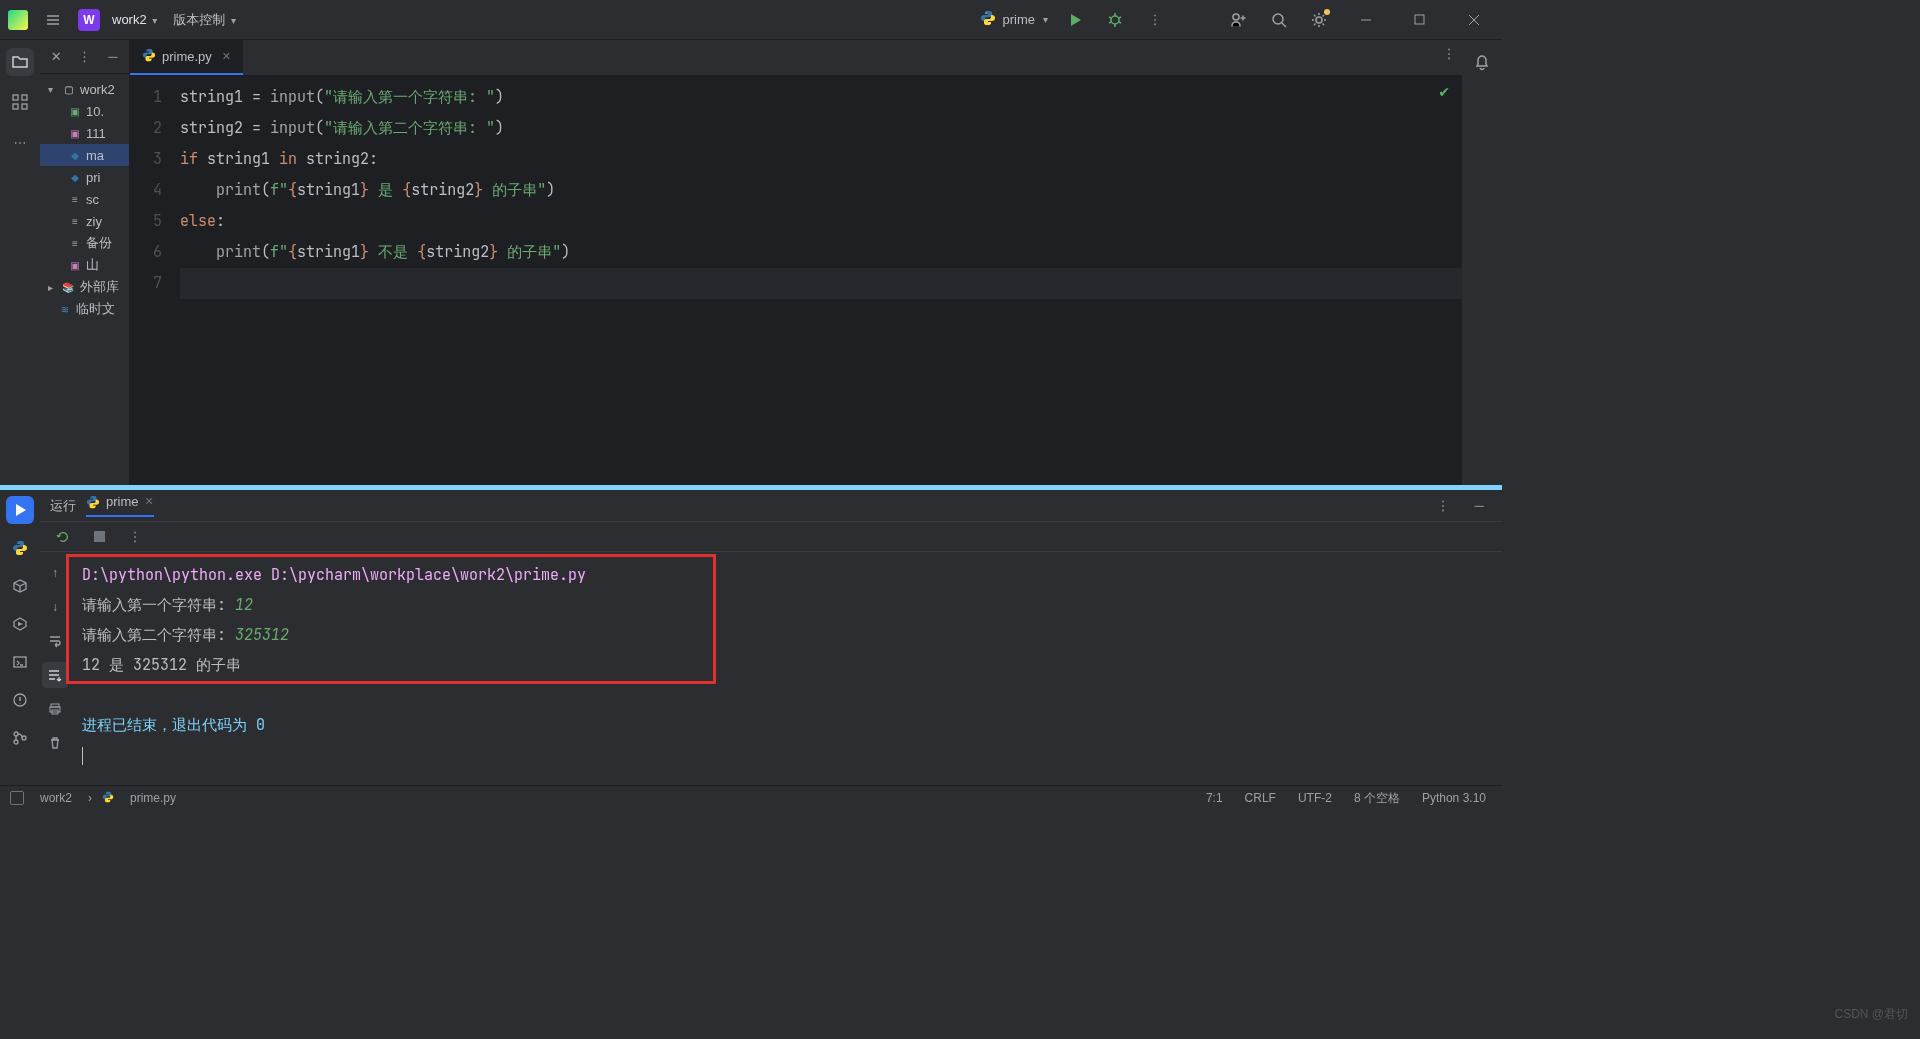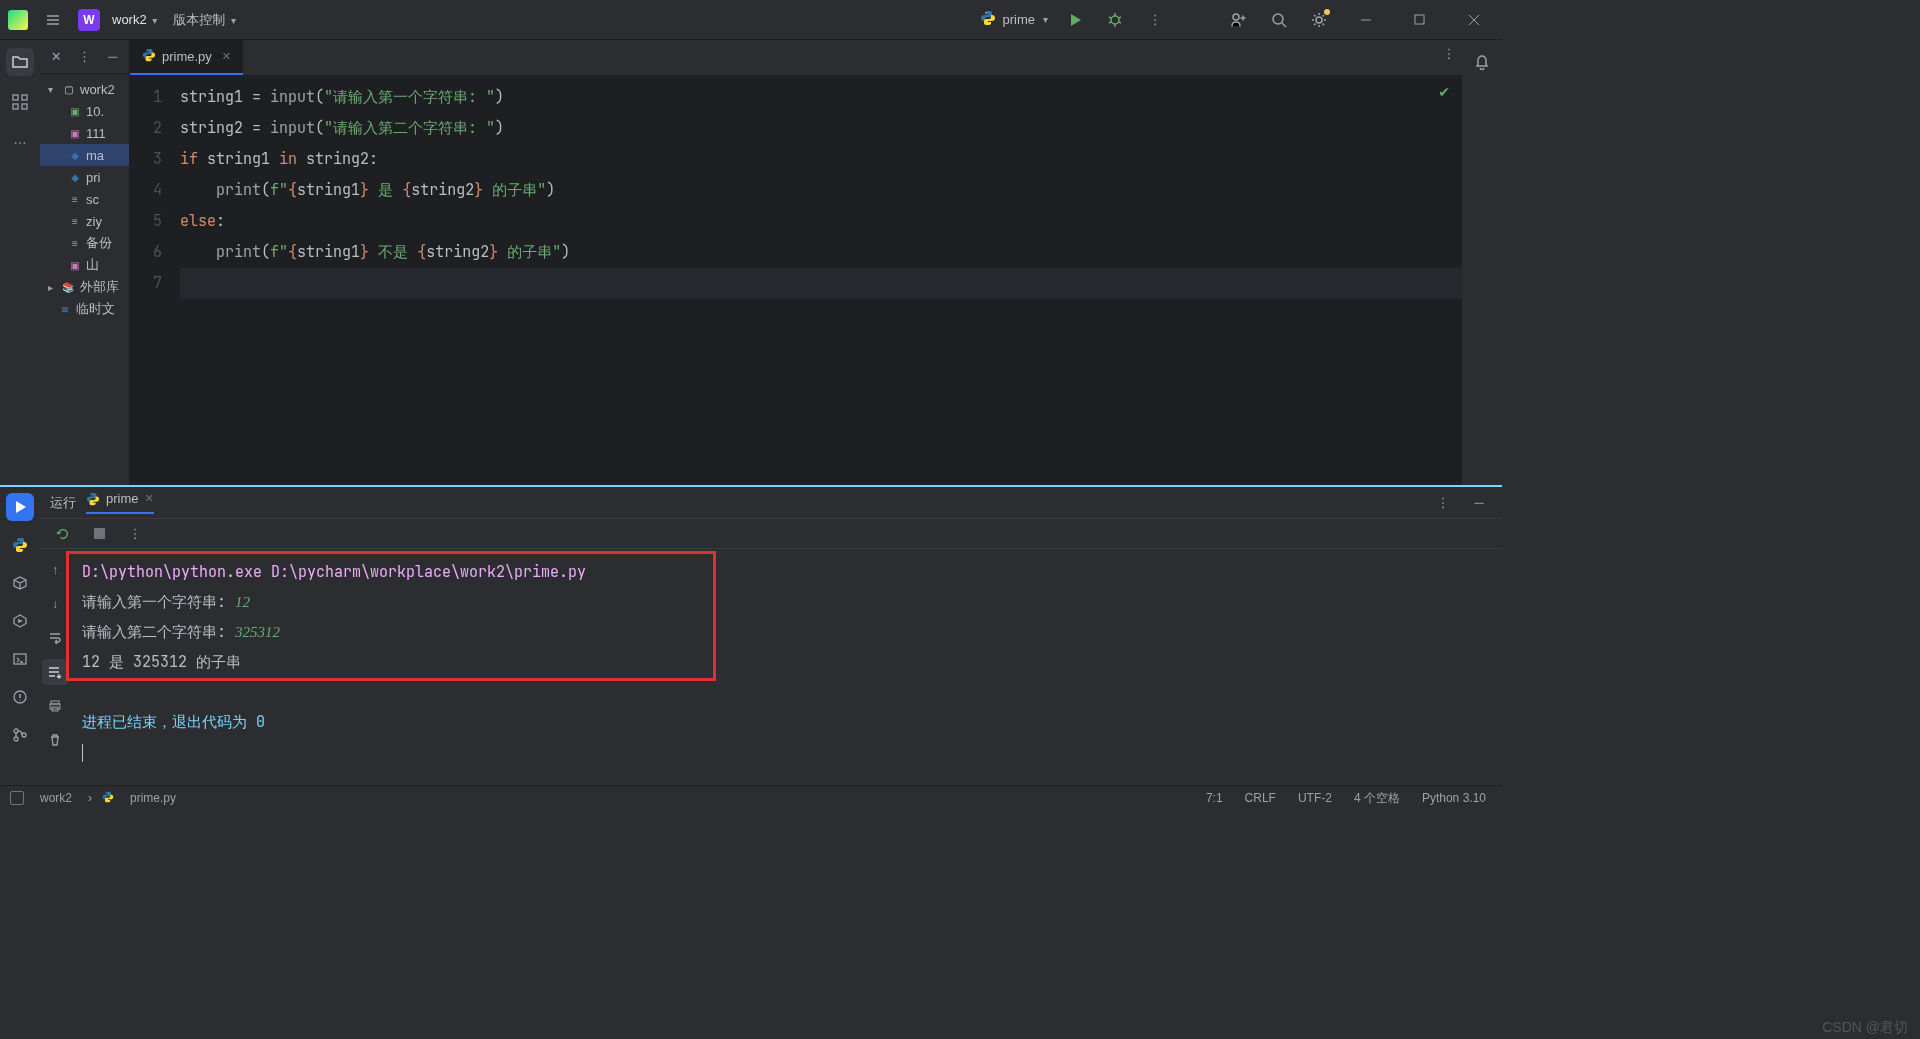--- a/index.html
+++ b/index.html
@@ -76,43 +76,43 @@
 .cl-str { color: #6aab73; }
 .cl-fstr { color: #6aab73; }
 .cl-var { color: #bcbec4; }
 .cl-fbrace { color: #cf8e6d; }
 .cl-op { color: #bcbec4; }
 .cl-caret-line { background: #26282e; display: block; }
 
 .right-rail { width: 40px; background: #2b2d30; display: flex; flex-direction: column; align-items: center; padding-top: 8px; gap: 12px; }
 
 
-.console-wrap { height: 300px; background: #2b2d30; display: flex; border-top: 2px solid #7dd3fc; }
+.console-wrap { height: 300px; background: #2b2d30; display: flex; border-top: 5px solid #7dd3fc; }
 .console-left-rail { width: 40px; display: flex; flex-direction: column; align-items: center; padding-top: 6px; gap: 10px; }
 .console-left-rail .rail-icon.play-active { background: #3574f0; color: #fff; }
 .console-body { flex: 1; display: flex; flex-direction: column; }
 .console-tabs { height: 32px; display: flex; align-items: center; gap: 10px; padding: 0 10px; border-bottom: 1px solid #393b40; }
 .console-tab { display: flex; align-items: center; gap: 6px; font-size: 13px; color: #bcbec4; }
 .console-actions-right { margin-left: auto; display: flex; gap: 10px; }
 .console-toolbar { height: 30px; display: flex; align-items: center; gap: 10px; padding: 0 10px; border-bottom: 1px solid #393b40; }
 .console-content-area { flex: 1; display: flex; }
 .console-side-gutter { width: 30px; display: flex; flex-direction: column; align-items: center; padding-top: 8px; gap: 8px; }
 .console-output { flex: 1; padding: 8px 12px; font-family: "JetBrains Mono", Consolas, monospace; font-size: 15px; line-height: 30px; color: #bcbec4; position: relative; }
 .red-box { position: absolute; border: 3px solid #e03131; }
 .co-path { color: #f0abfc; }
-.co-in { color: #6aab73; font-style: italic; font-family: Liberation Serif, serif; }
+.co-in { color: #6aab73; font-style: italic; }
 .co-exit { color: #7dd3fc; }
 .blink-cursor { display: inline-block; width: 1px; height: 18px; background: #bcbec4; vertical-align: middle; }
 
 
 .statusbar { height: 25px; background: #2b2d30; border-top: 1px solid #1e1f22; display: flex; align-items: center; padding: 0 10px; font-size: 12px; color: #9da0a8; gap: 10px; }
 .statusbar .spacer { flex: 1; }
 .sb-item { padding: 0 6px; }
 .sb-box { width: 14px; height: 14px; border: 1px solid #6f737a; border-radius: 2px; }
-.watermark { position: absolute; right: 12px; bottom: 2px; font-size: 14px; color: #555; text-align: right; }
+.watermark { position: absolute; right: 12px; bottom: 16px; font-size: 12px; color: #555; text-align: right; }
 </style>
 </head>
 <body>
 
 <div class="titlebar">
   <div class="left">
     <span class="app-icon"></span>
     <span class="hamburger icon-btn">
       <svg width="16" height="16" viewBox="0 0 16 16">
           <path stroke="#9da0a8" stroke-width="1.5" d="M2 4h12M2 8h12M2 12h12"></path>
@@ -434,16 +434,16 @@
     <svg width="12" height="12" viewBox="0 0 16 16">
         <path fill="#3573a6" d="M8 1c-2 0-3 .5-3 2v1h3v1H4c-1.5 0-3 .8-3 3s1.5 3 3 3h1v-2c0-1.5 1-2 2-2h3c1 0 2-.8 2-2V3c0-1.5-1-2-3-2z"></path>
         <path fill="#fdd835" d="M8 15c2 0 3-.5 3-2v-1H8v-1h4c1.5 0 3-.8 3-3s-1.5-3-3-3h-1v2c0 1.5-1 2-2 2H6c-1 0-2 .8-2 2v2c0 1.5 1 2 3 2z"></path>
       </svg>
   </span>
   <span class="sb-item">prime.py</span>
   <span class="spacer"></span>
   <span class="sb-item">7:1</span>
   <span class="sb-item">CRLF</span>
   <span class="sb-item">UTF-2</span>
-  <span class="sb-item">4 个空格</span>
+  <span class="sb-item">8 个空格</span>
   <span class="sb-item">Python 3.10</span>
 </div>
 <span class="watermark">CSDN @君切</span>
 
 </body></html>

